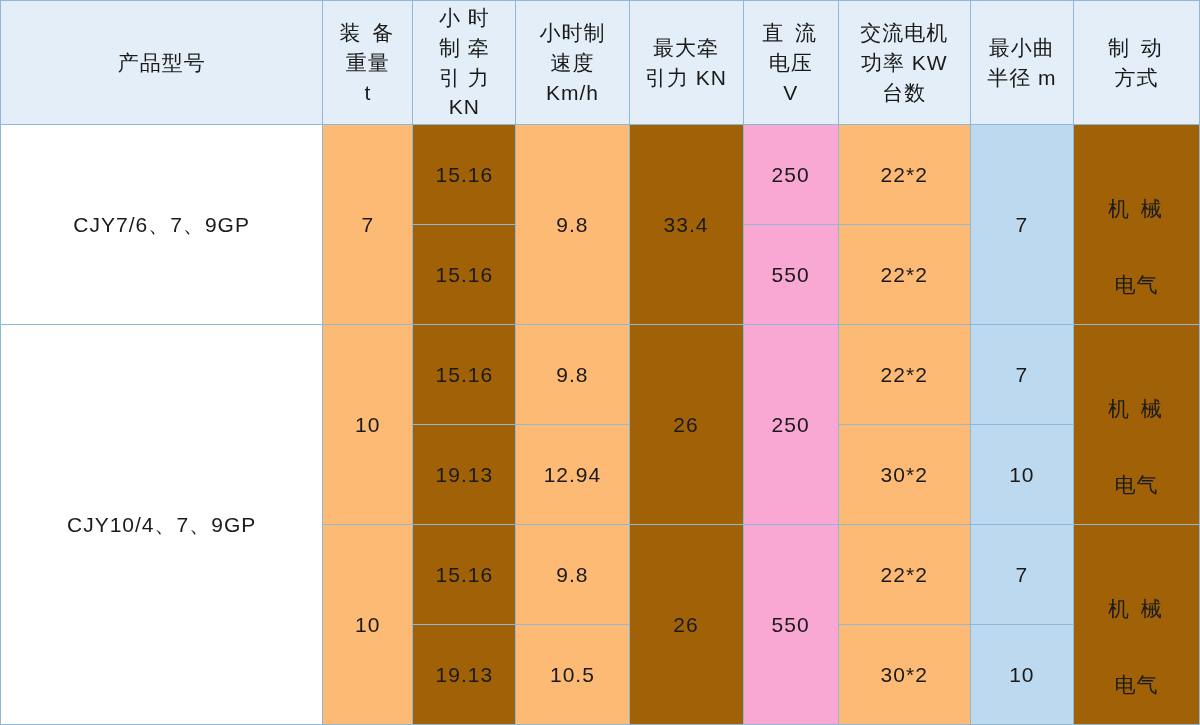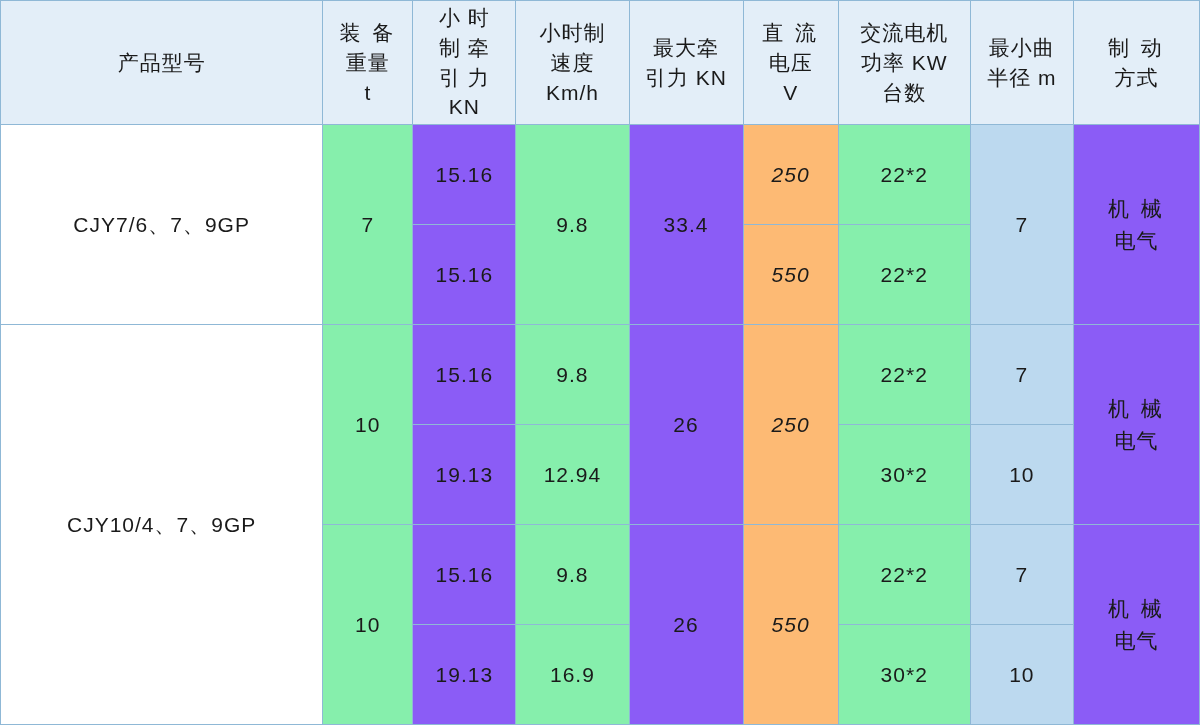--- a/index.html
+++ b/index.html
@@ -40,33 +40,34 @@
     letter-spacing: 3px;
   }
   .hdr .ln {
     display: block;
     white-space: nowrap;
   }
   .sp1 { letter-spacing: 3px; }
 
   
   .c-white   { background: #ffffff; }
-  .c-pale    { background: #8b5cf6; }
-  .c-light   { background: #86efac; }
-  .c-mid     { background: #fdba74; font-style: italic; }
+  .c-pale    { background: #a16207; }
+  .c-light   { background: #fdba74; }
+  .c-mid     { background: #f9a8d4; }
   .c-blue    { background: #bcd9ef; }
 
   .model-cell {
     font-size: 23px;
     letter-spacing: 1px;
     border-radius: 12px;
   }
   .stack .ln {
     display: block;
     line-height: 1.5;
+    margin-top: 44px;
   }
   .num { font-size: 21px; letter-spacing: 1px; }
 
   
   col.c1 { width: 322px; }
   col.c2 { width: 90px; }
   col.c3 { width: 103px; }
   col.c4 { width: 113px; }
   col.c5 { width: 114px; }
   col.c6 { width: 95px; }
@@ -185,19 +186,19 @@
       <td class="c-mid num" rowspan="2">550</td>
       <td class="c-light num">22*2</td>
       <td class="c-blue num">7</td>
       <td class="c-pale stack" rowspan="2">
         <span class="ln sp1">机 械</span>
         <span class="ln">电气</span>
       </td>
     </tr>
     <tr>
       <td class="c-pale num">19.13</td>
-      <td class="c-light num">16.9</td>
+      <td class="c-light num">10.5</td>
       <td class="c-light num">30*2</td>
       <td class="c-blue num">10</td>
     </tr>
 
   </tbody>
 </table>
 
 </body></html>

